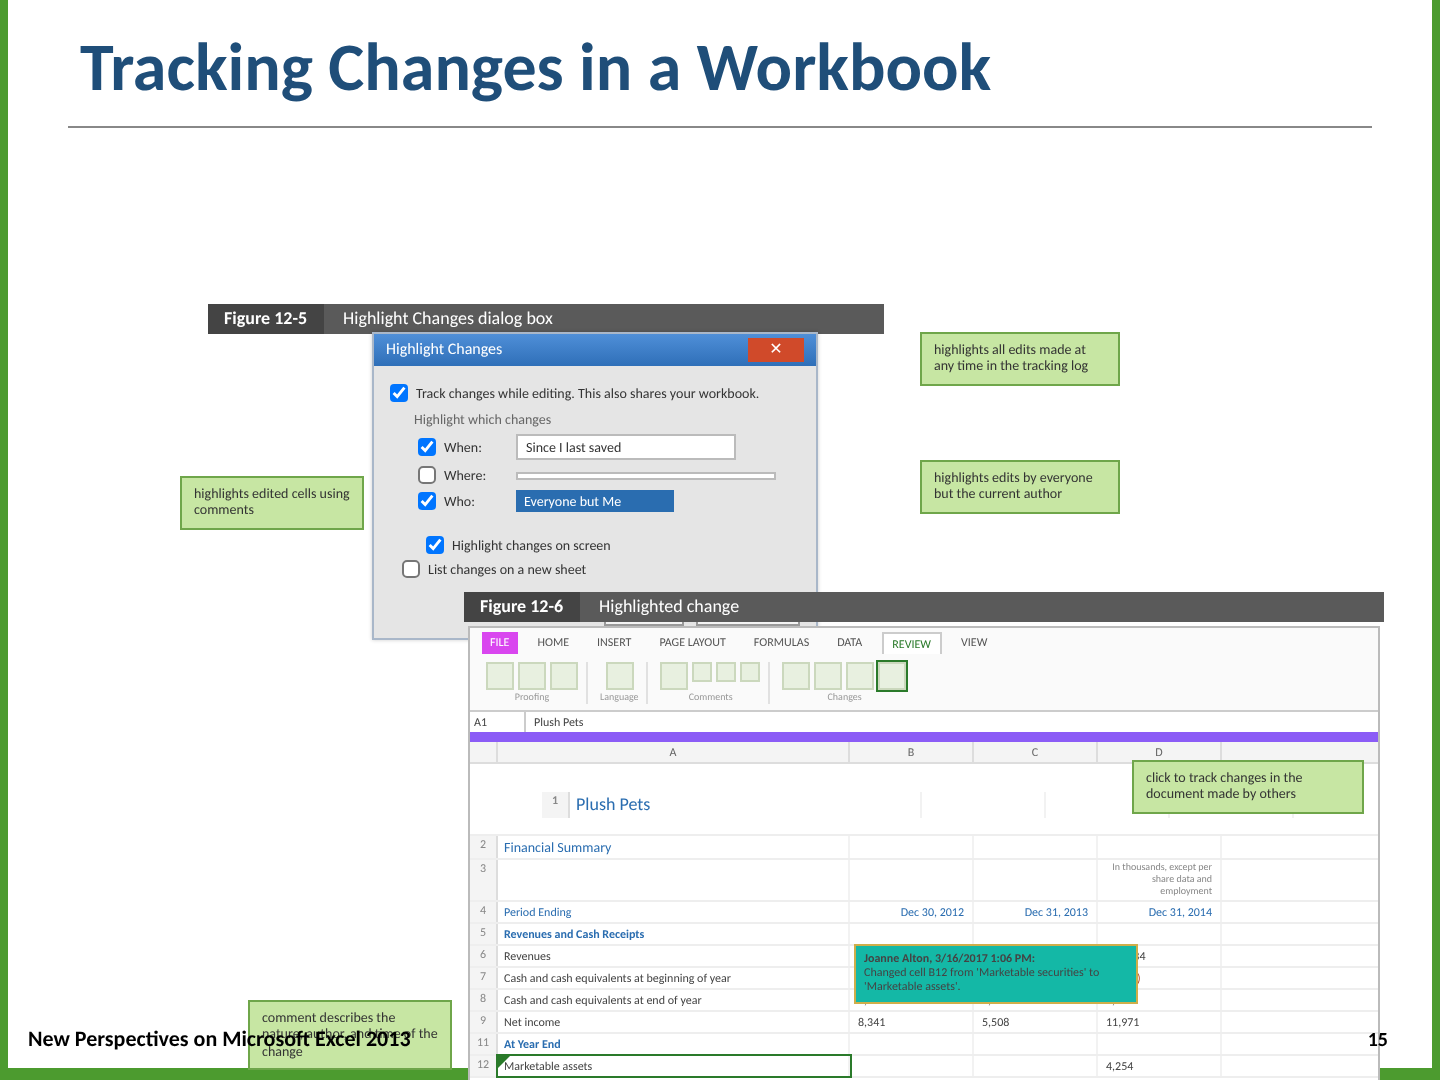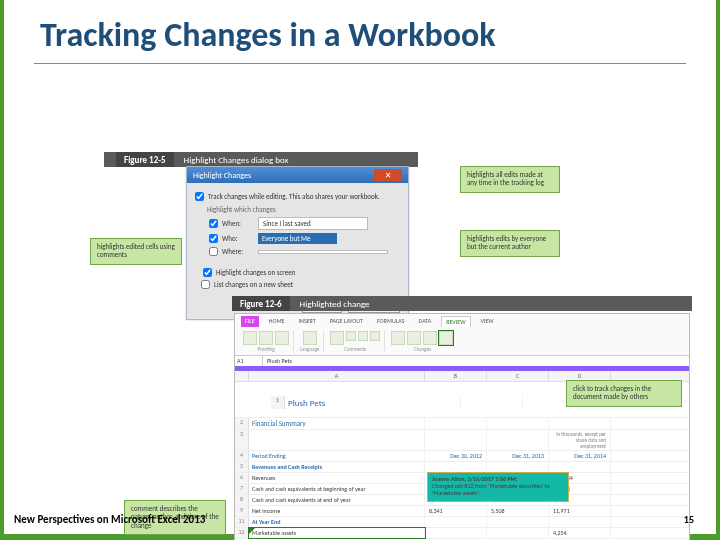--- a/index.html
+++ b/index.html
@@ -62,21 +62,21 @@
 </style>
 </head>
 <body>
 
 <div class="slide">
   <div class="title">Tracking Changes in a Workbook</div>
   <div class="hr"></div>
 
   <div class="content">
 
-    <div class="figbar" style="left:100px; top:82px; width:314px;padding-left:12px;">
+    <div class="figbar" style="left:100px; top:82px; width:338px;">
       <span class="fnum">Figure 12-5</span>
       <span class="ftitle">Highlight Changes dialog box</span>
     </div>
 
     <div class="dialog">
       <div class="dlg-title">
         <span>Highlight Changes</span>
         <span class="dlg-close">✕</span>
       </div>
       <div class="dlg-body">
@@ -84,31 +84,31 @@
           <input type="checkbox" checked="" style="">
           <span>Track changes while editing. This also shares your workbook.</span>
         </label>
         <div style="margin:4px 0 2px 12px; color:#666;">Highlight which changes</div>
         <div class="chk chk-sub">
           <input type="checkbox" checked="" style="">
           <span style="width:32px;">When:</span>
           <span class="fld">Since I last saved</span>
         </div>
         <div class="chk chk-sub">
-          <input type="checkbox" checked="" style="">
-          <span style="width:32px;">Who:</span>
-          <span class="sel">Everyone but Me</span>
-        </div>
-        <div class="chk chk-sub">
           <input type="checkbox" style="">
           <span style="width:32px;">Where:</span>
           <span class="fld" style="min-width:130px;"></span>
         </div>
+        <div class="chk chk-sub">
+          <input type="checkbox" checked="" style="">
+          <span style="width:32px;">Who:</span>
+          <span class="sel">Everyone but Me</span>
+        </div>
         <div style="height:6px;"></div>
-        <label class="chk" style="margin-left:8px;align-items:flex-end;">
+        <label class="chk" style="margin-left:18px;align-items:flex-end;">
           <input type="checkbox" checked="" style="">
           <span>Highlight changes on screen</span>
         </label>
         <label class="chk" style="margin-left:6px;">
           <input type="checkbox" style="">
           <span>List changes on a new sheet</span>
         </label>
       </div>
       <div class="dlg-buttons">
         <button class="btn">OK</button>

